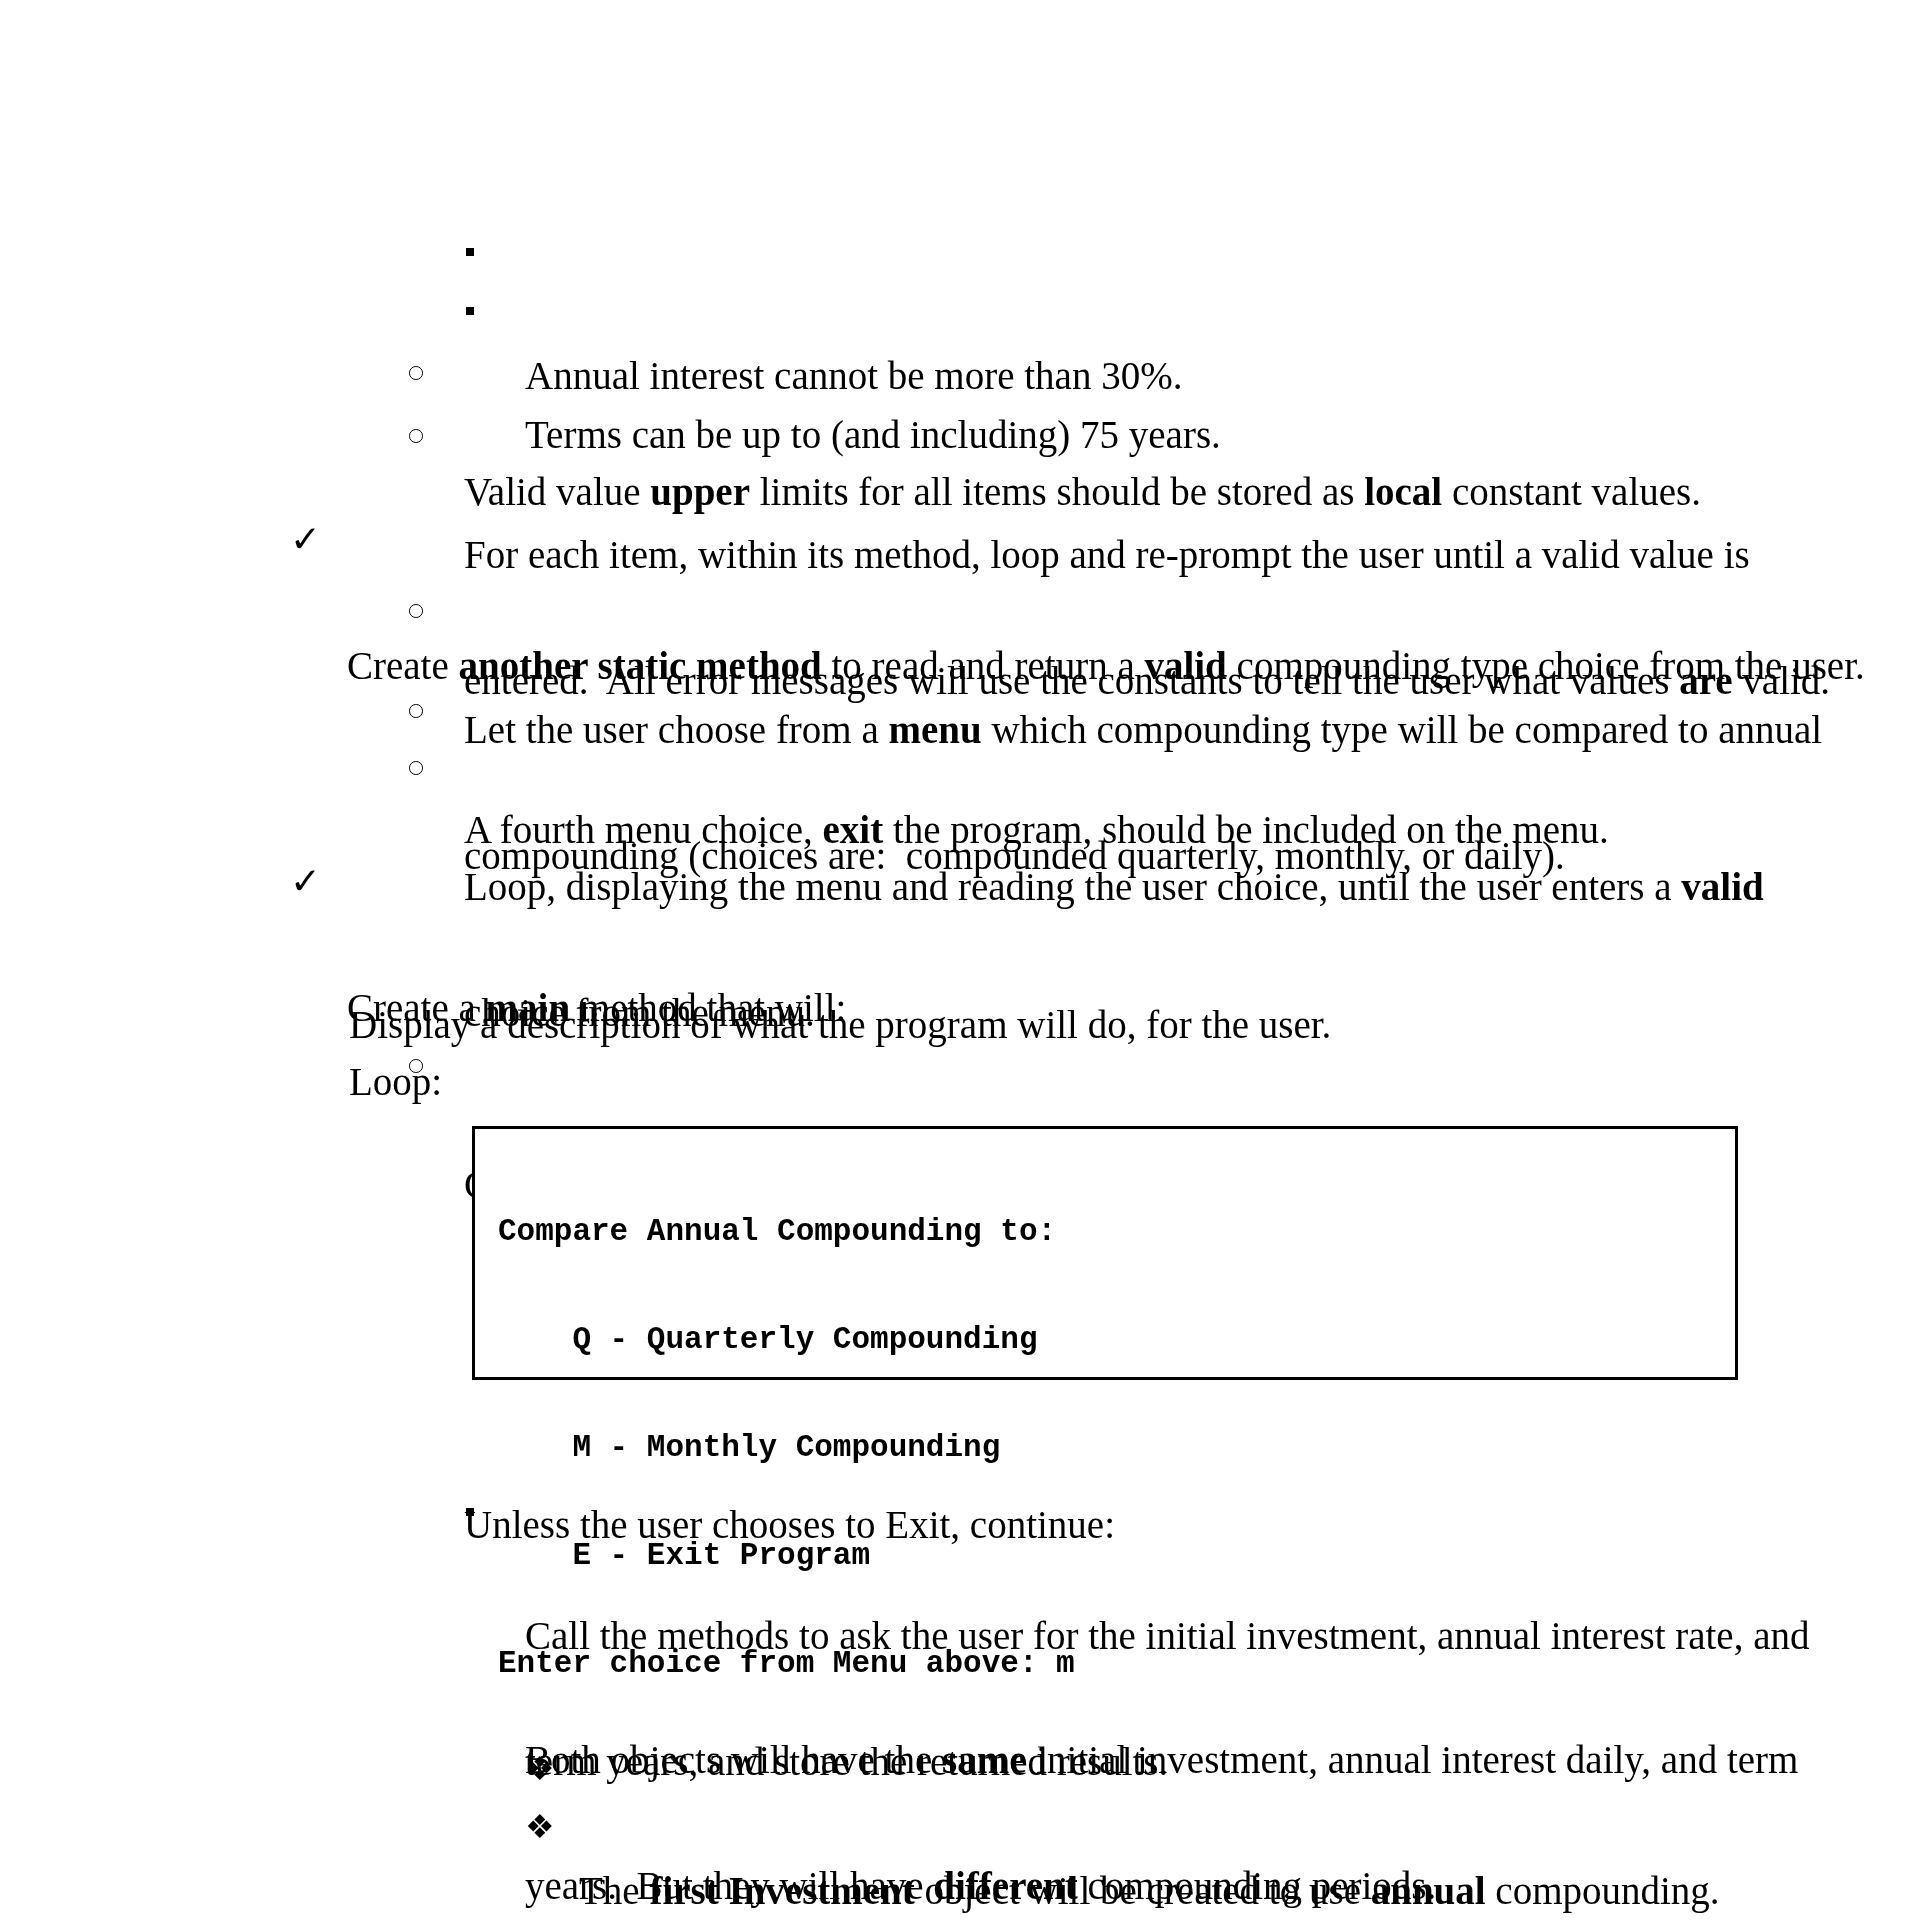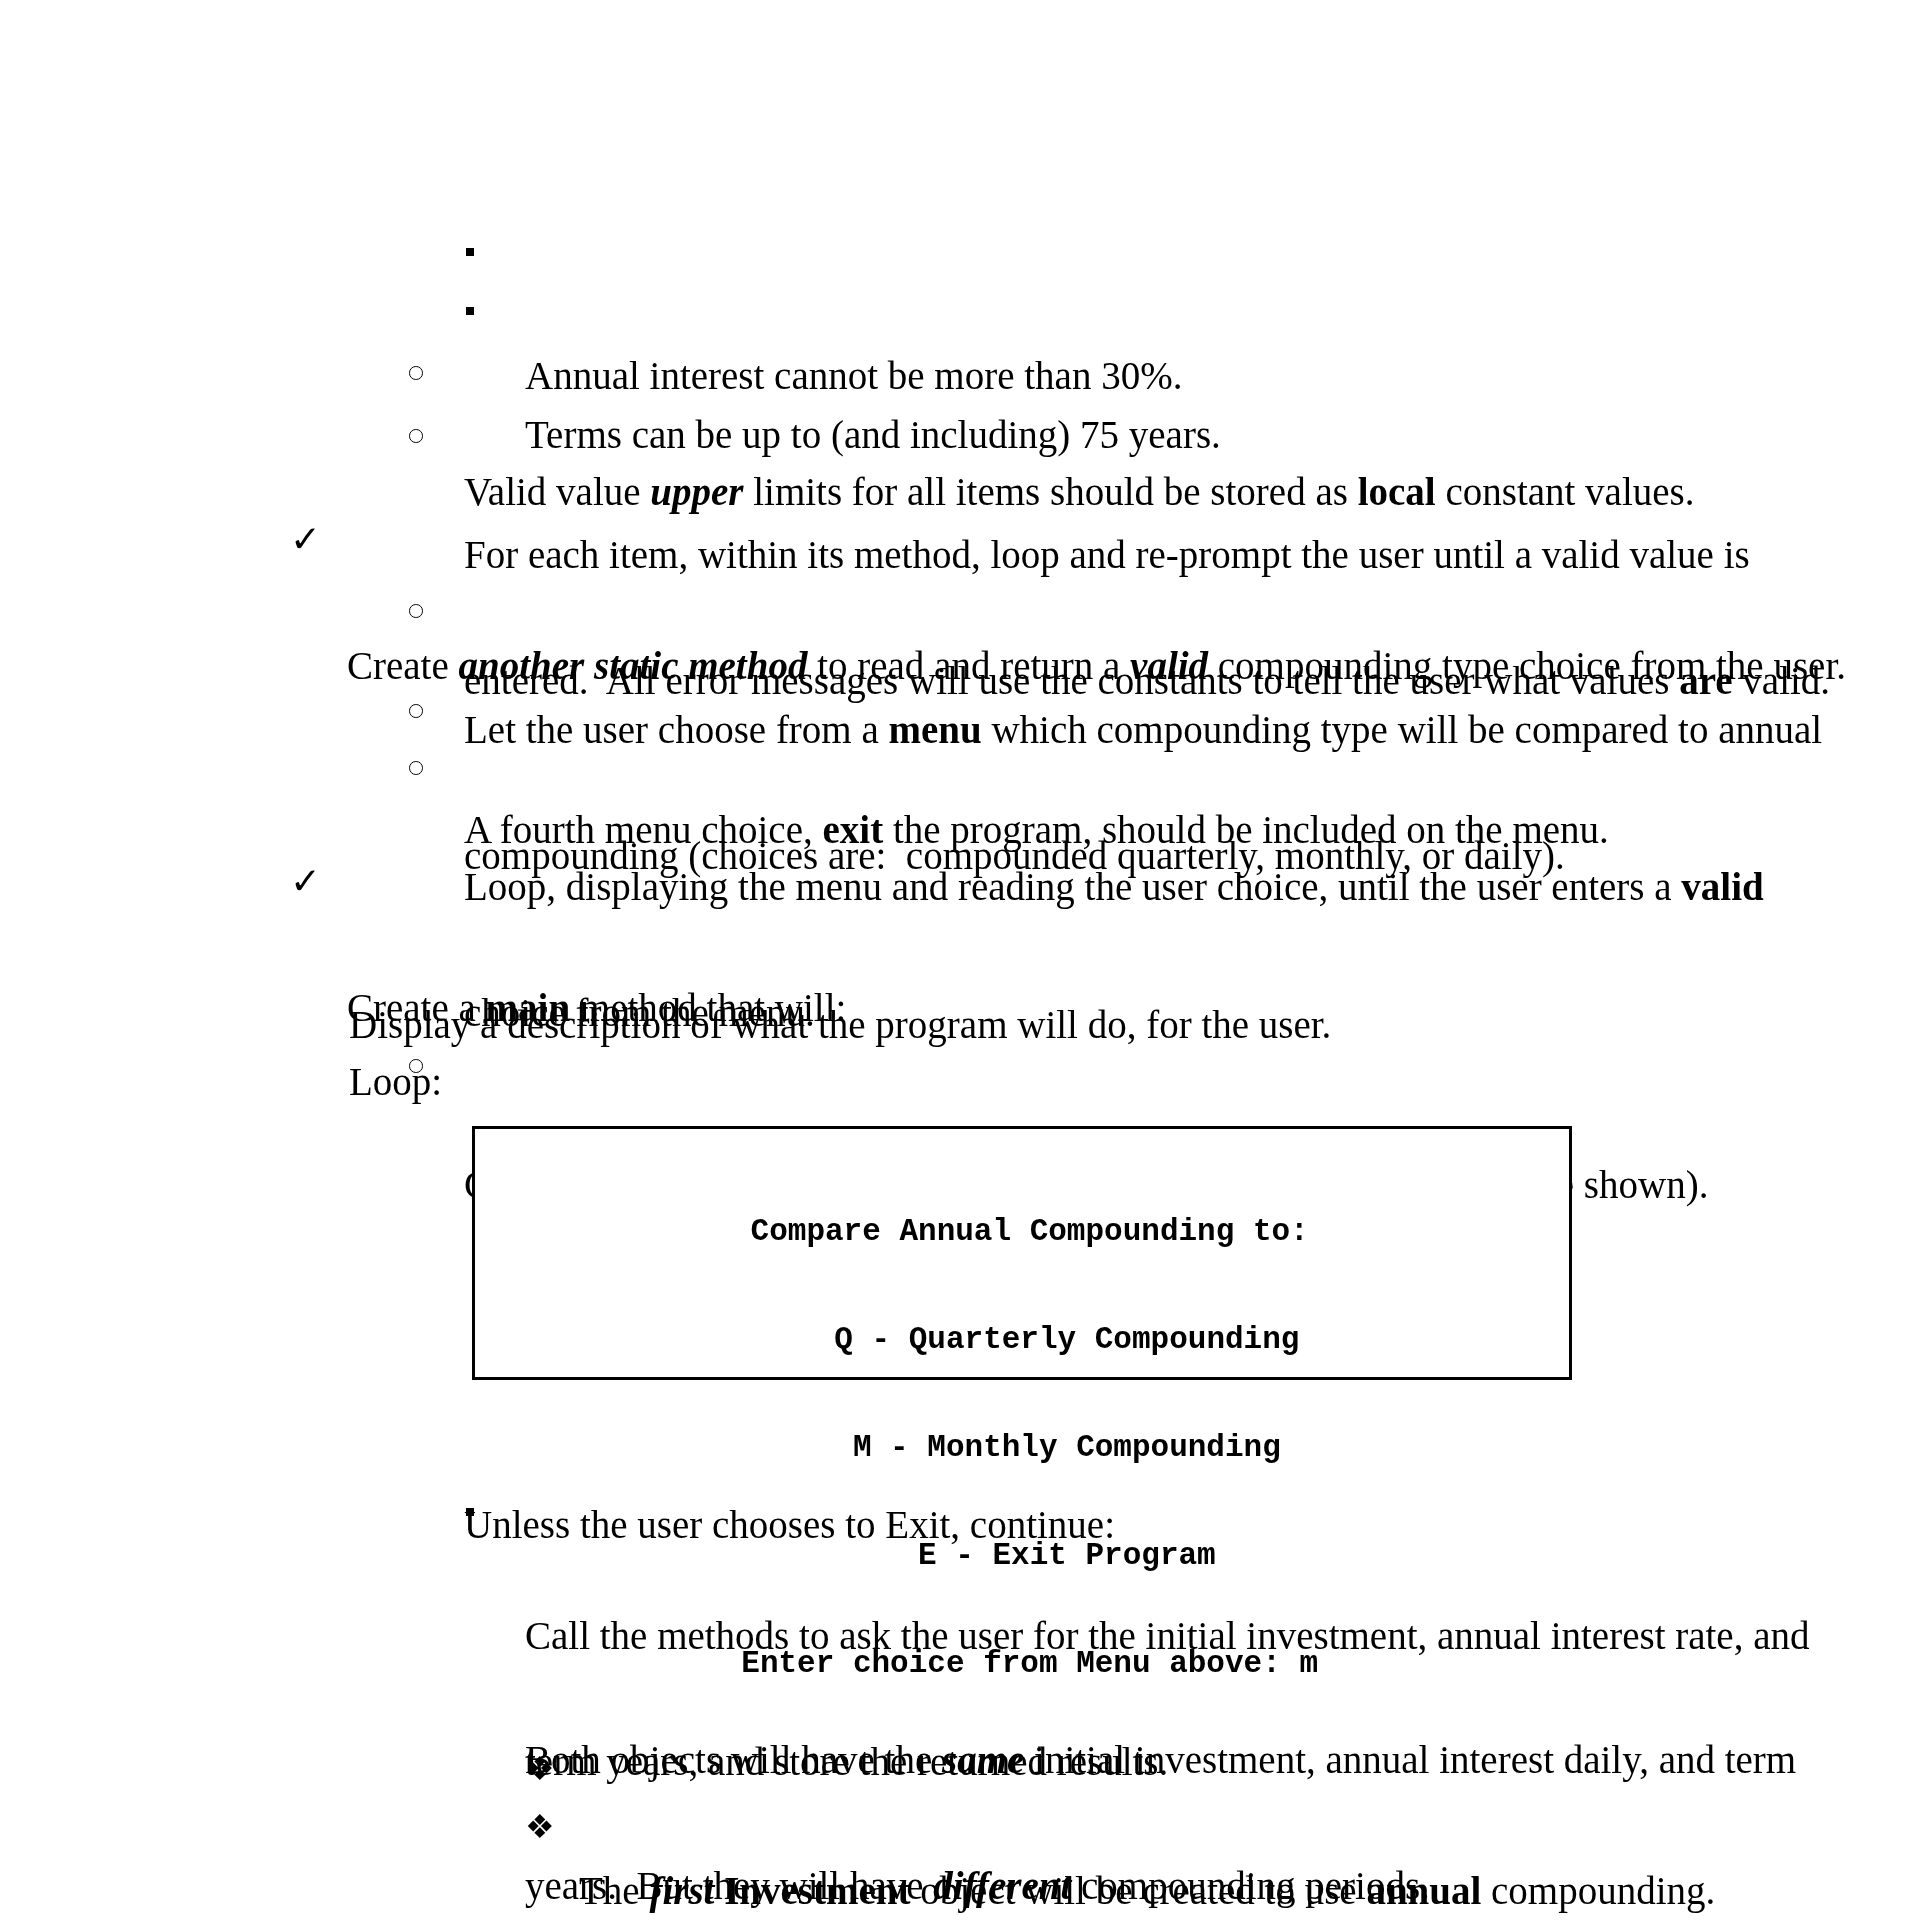--- a/index.html
+++ b/index.html
@@ -1,31 +1,31 @@
 <!DOCTYPE html>
 <html style="font-size:6.2px"><head>
 <meta charset="utf-8">
 <style>
   html,body{margin:0;padding:0;background:#888;}
   .page{position:relative;width:1965px;height:2542px;background:#ffffff;color:#000;
         font-family:"Liberation Serif",serif;overflow:hidden;}
   .para{position:absolute;font-size:39px;line-height:42px;white-space:pre;}
   .ln{display:block;}
   .r[data-em="b"]{font-weight:700;}
-  .r[data-em="bi"]{font-weight:700;font-style:italic;text-align:right;}
+  .r[data-em="bi"]{font-weight:700;text-align:right;}
   .blt{position:absolute;}
   .ck{left:-57px;top:0.8px;font-family:"DejaVu Sans",sans-serif;font-size:37px;line-height:39px;}
   .ci{left:-55px;top:21px;width:11.6px;height:11.6px;border:1.5px solid #000;border-radius:50%;}
   .sq{left:-59px;top:18.5px;width:8px;height:8px;background:#000;}
   .di{left:-54px;top:5.4px;font-family:"DejaVu Sans",sans-serif;font-size:33px;line-height:39px;}
   .console{position:absolute;border:3.1px solid #000;box-sizing:border-box;background:#fff;
            font-family:"Liberation Mono",monospace;font-weight:700;font-size:31px;line-height:36px;
            white-space:pre;}
   .cline{display:block;min-height:36px;}
-  #console1{top:1126px;left:472px;width:1100px;height:254px;padding:12.7px 7.7px 0 23px;text-align:center;}
+  #console1{top:1126px;left:472px;width:1266px;height:254px;padding:12.7px 7.7px 0 23px;}
 </style>
 </head>
 <body>
 
 <div class="page">
 
   <div class="para" style="top:229px;left:525px">
     <span class="blt sq"></span>
     <span class="ln"><span class="r" data-em="n">Annual interest cannot be more than 30%.</span></span>
   </div>

